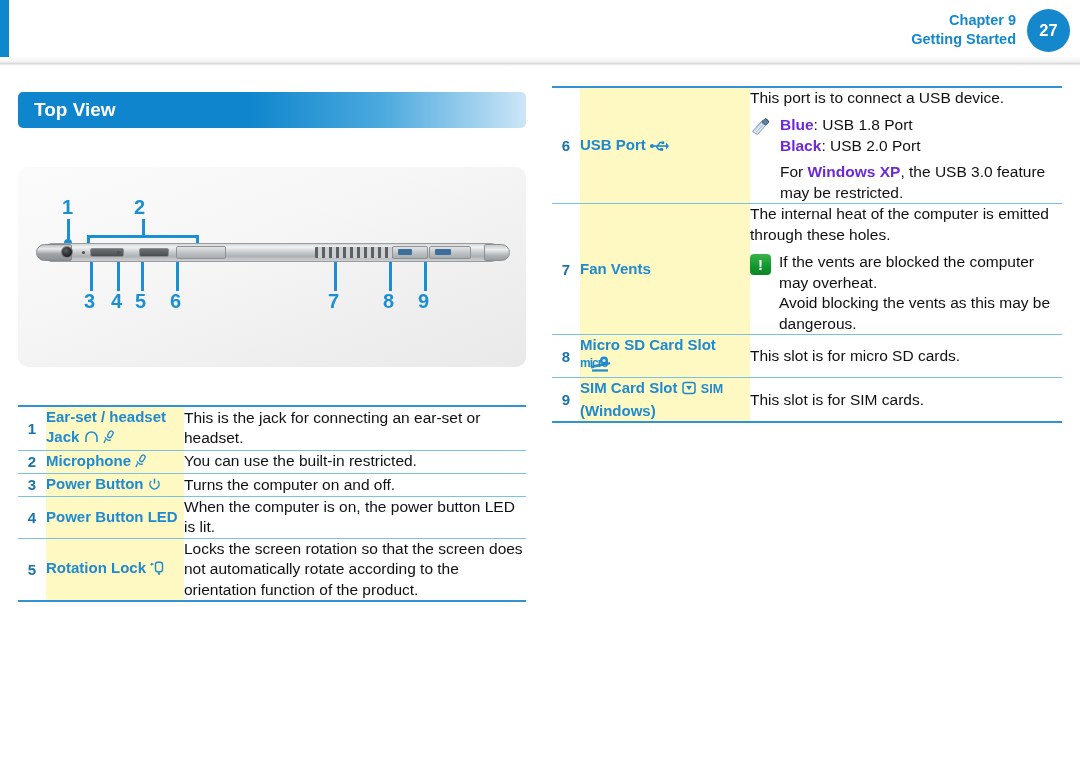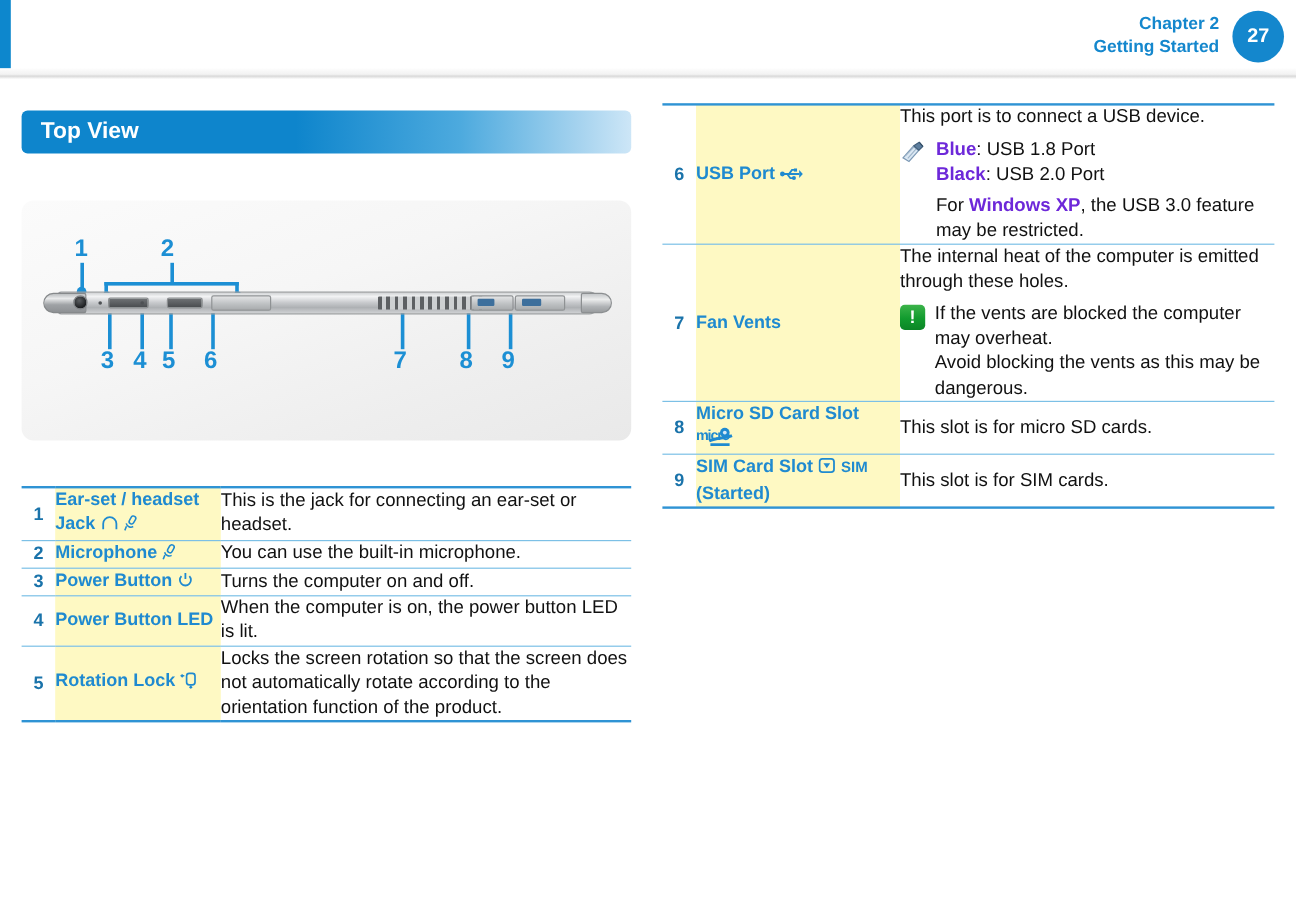--- a/index.html
+++ b/index.html
@@ -171,21 +171,21 @@
     font-size:15px;font-weight:bold;color:#1f8ad0;letter-spacing:-1px;
   }
   .simtext{font-size:12.5px;font-weight:bold;color:#1f8ad0;}
 </style>
 </head>
 <body>
 
 <div class="page-header">
   <div class="header-accent-bar"></div>
   <div class="chapter-block">
-    <div class="chapter-line1">Chapter 2</div>
+    <div class="chapter-line1">Chapter 9</div>
     <div class="chapter-line2">Getting Started</div>
   </div>
   <div class="page-badge">27</div>
 </div>
 <div class="header-divider"></div>
 
 <div class="section-banner">
   <div class="section-banner-label">Top View</div>
 </div>
 
@@ -265,21 +265,21 @@
     <td class="c-label">
       <span>Microphone</span>
       <span class="icon">
         <svg width="12" height="14" viewBox="0 0 12 14">
               <rect x="5.4" y="0.8" width="4" height="7" rx="2" transform="rotate(30 7.4 4.3)" fill="none" stroke="#1f8ad0" stroke-width="1.3"></rect>
               <path d="M2.4 9.6 L1 13" stroke="#1f8ad0" stroke-width="1.3" fill="none"></path>
               <path d="M2.2 7.2 A4 4 0 0 0 8 9.8" fill="none" stroke="#1f8ad0" stroke-width="1.3"></path>
             </svg>
       </span>
     </td>
-    <td class="c-desc">You can use the built-in microphone.</td>
+    <td class="c-desc">You can use the built-in restricted.</td>
   </tr>
   <tr class="row-sep">
     <td class="c-num">3</td>
     <td class="c-label">
       <span>Power Button</span>
       <span class="icon">
         <svg width="13" height="13" viewBox="0 0 13 13">
               <path d="M3.2 3.1 A4.6 4.6 0 1 0 9.8 3.1" fill="none" stroke="#1f8ad0" stroke-width="1.5"></path>
               <path d="M6.5 0.6 V5.6" stroke="#1f8ad0" stroke-width="1.5"></path>
             </svg>
@@ -388,18 +388,18 @@
     <td class="c-num">9</td>
     <td class="c-label">
       <span>SIM Card Slot</span>
       <span class="icon">
         <svg width="15" height="14" viewBox="0 0 15 14">
               <rect x="1" y="1.4" width="12" height="11" rx="2.4" fill="none" stroke="#1f8ad0" stroke-width="1.5"></rect>
               <path d="M4.2 5 H9.8 L7 9.2 Z" fill="#1f8ad0"></path>
             </svg>
       </span>
       <span class="simtext">SIM</span>
-      <span class="note-line">(Started)</span>
+      <span class="note-line">(Windows)</span>
     </td>
     <td class="c-desc">This slot is for SIM cards.</td>
   </tr>
 </tbody>
   </table>
 
 </body></html>

